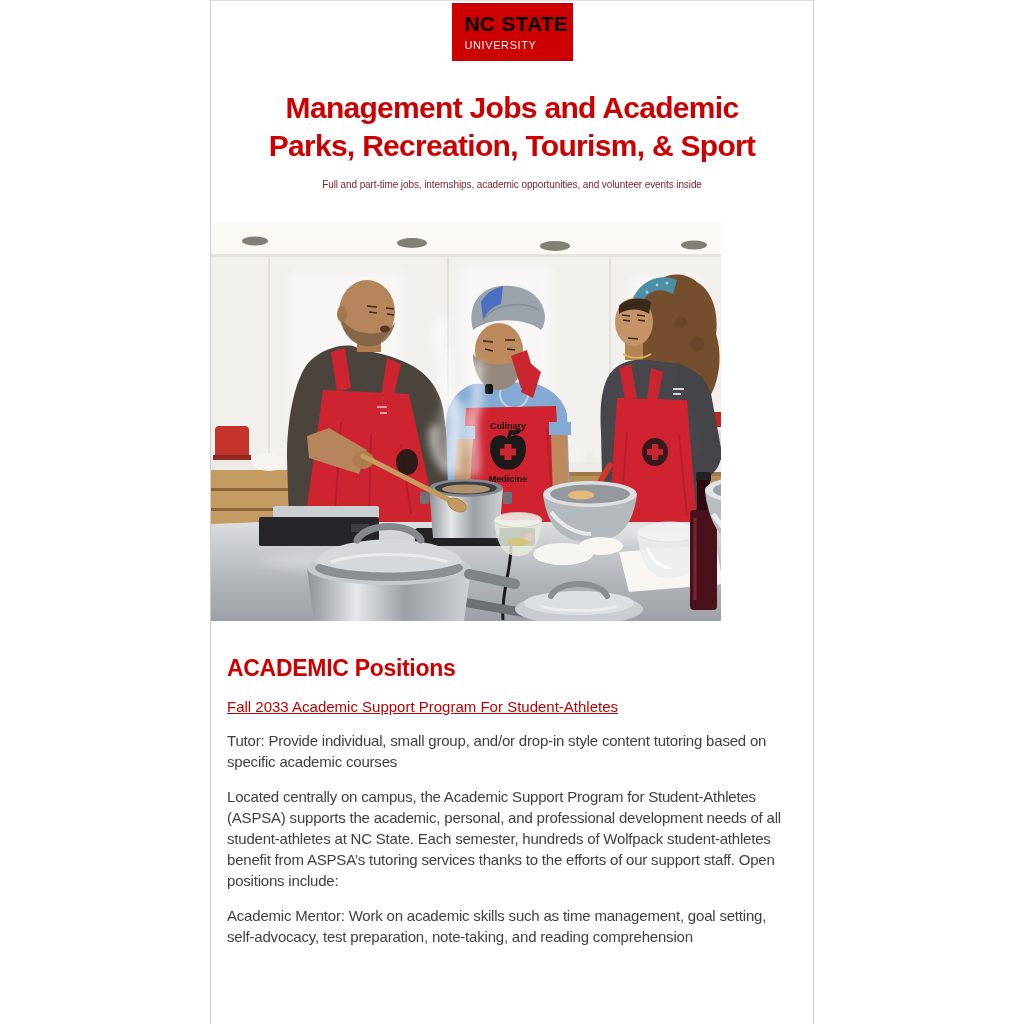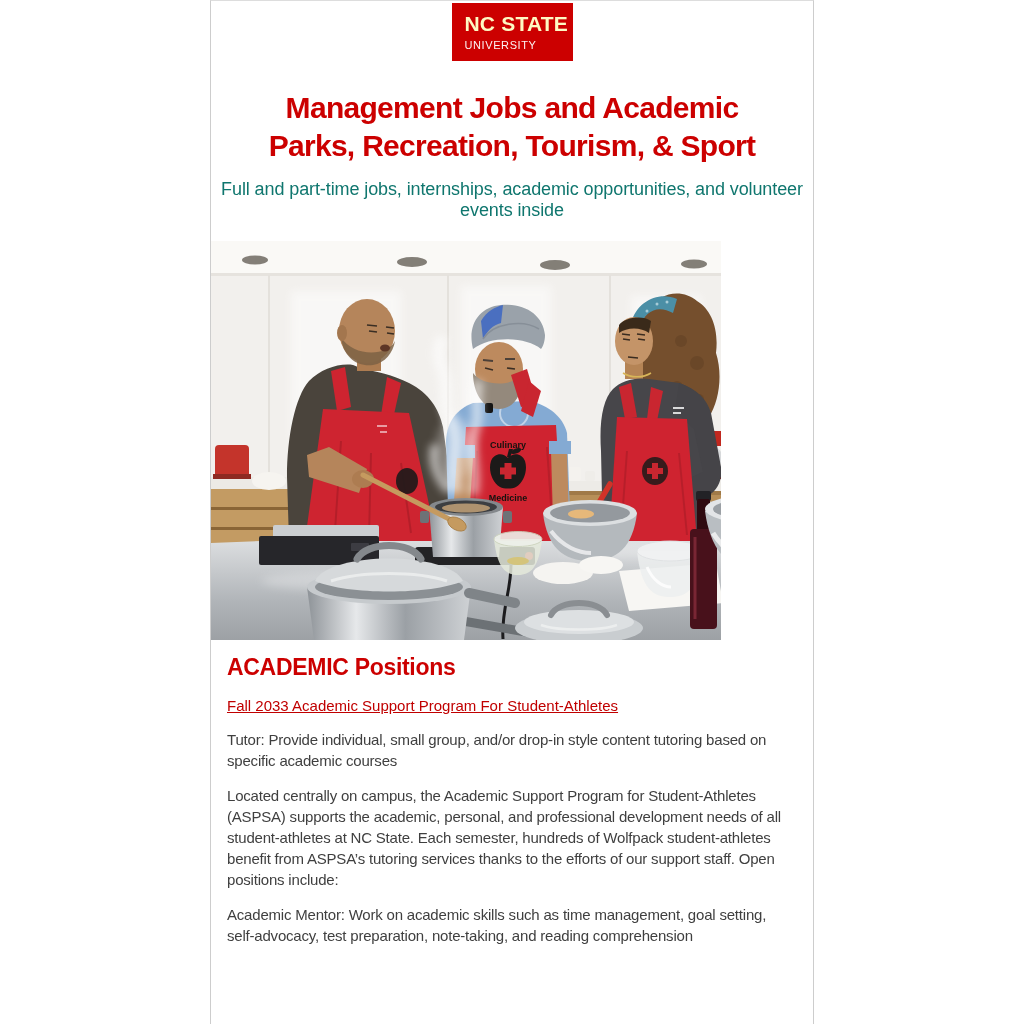--- a/index.html
+++ b/index.html
@@ -11,29 +11,29 @@
   .email {
     width: 602px; min-height: 1023px; background: #ffffff;
     border-left: 1px solid #cdcdcd; border-right: 1px solid #cdcdcd;
     border-top: 1px solid #dddddd; box-sizing: content-box;
   }
   .header { text-align: center; }
   .logo {
     width: 121px; height: 58px; margin: 2px auto 0; background: #cc0000;
     text-align: left; box-sizing: border-box; padding: 9px 0 0 13px;
   }
-  .logo-l1 { color: #fef9c3; font-weight: bold; font-size: 21px; letter-spacing: 0.2px; line-height: 24px; }
+  .logo-l1 { color: #000000; font-weight: bold; font-size: 21px; letter-spacing: 0.2px; line-height: 24px; }
   .logo-l2 { color: #fff; font-size: 11px; letter-spacing: 0.6px; line-height: 18px; opacity: 0.95; }
   .title { margin: 28px 0 0; }
   .title-line { color: #cc0000; font-weight: bold; font-size: 30px; line-height: 38px; letter-spacing: -0.7px; }
-  .subtitle { color: #0f766e; font-size: 18px; margin: 14px 0 20px; letter-spacing: -0.1px; }
+  .subtitle { color: #7f1d1d; font-size: 10px; margin: 14px 0 32px; letter-spacing: -0.1px; }
   .hero { width: 510px; height: 399px; overflow: hidden; }
   .hero svg { display: block; }
   .section { padding: 0 16px 0 16px; color: #3f3f3f; }
-  .section h2 { color: #cc0000; font-size: 23px; letter-spacing: -0.3px; margin: 14px 0 0; }
+  .section h2 { color: #cc0000; font-size: 23px; letter-spacing: -0.3px; margin: 34px 0 0; }
   .section a { color: #c00000; display: inline-block; margin-top: 16px; font-size: 15px; text-decoration: underline; }
   .section p { font-size: 15px; line-height: 21px; letter-spacing: -0.2px; margin: 14px 0 0; }
 </style>
 </head>
 <body>
 
 <div class="page">
   <div class="email">
 
     <div class="header">

